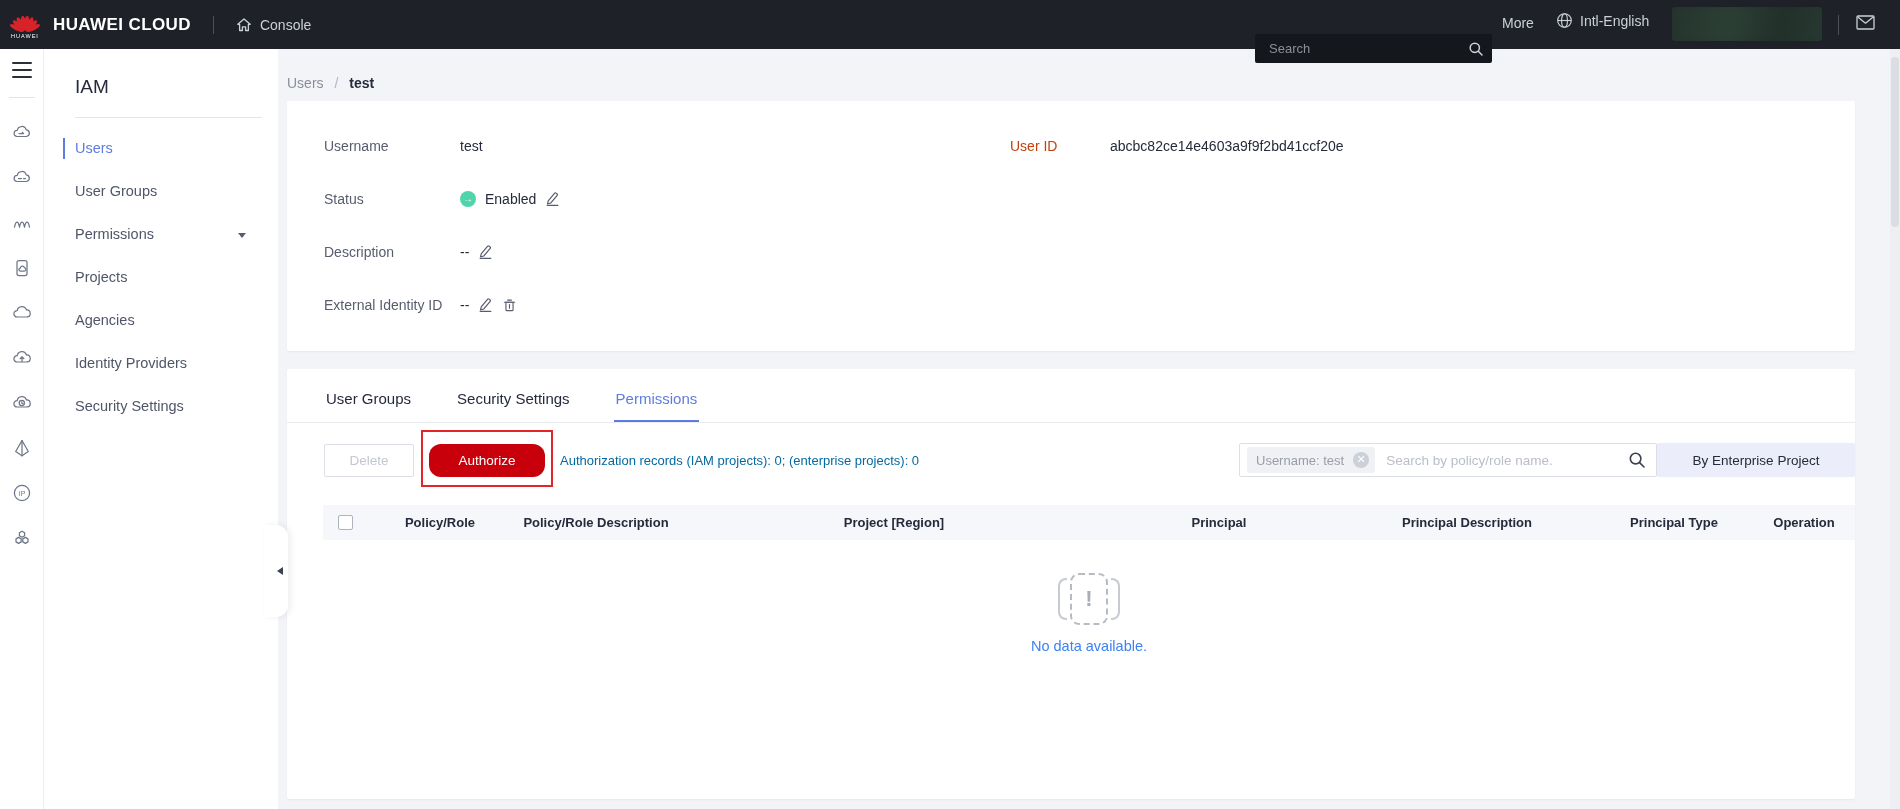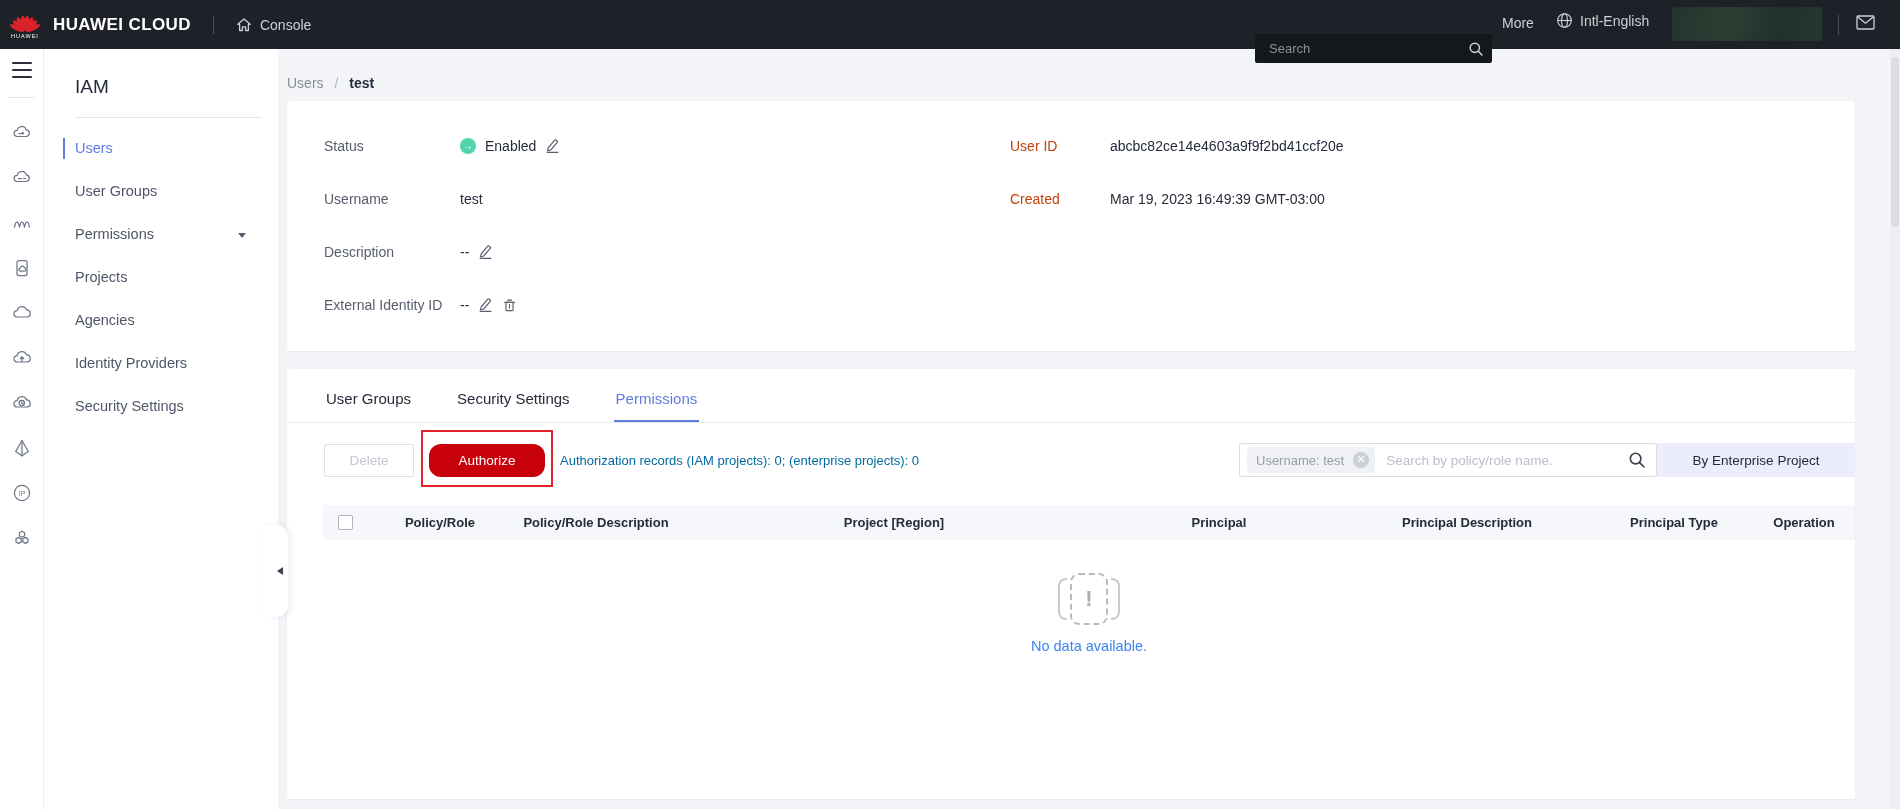--- a/index.html
+++ b/index.html
@@ -264,35 +264,35 @@
   <div class="breadcrumb">
     <span class="bc-parent">Users</span>
     <span class="bc-sep">/</span>
     <span class="bc-current">test</span>
   </div>
 
   <div class="card card1">
     <div class="fields">
       <div>
         <div class="field-row">
+          <span class="f-label">Username</span>
+          <span class="f-value">test</span>
+        </div>
+        <div class="field-row">
           <span class="f-label">Status</span>
           <span class="f-value">
             <span class="status-dot">→</span>
             <span>Enabled</span>
             <span class="icon-btn">
               <svg width="15" height="16" viewBox="0 0 15 16">
                   <path d="M3.2 9.9 L9.7 2.2 a1 1 0 0 1 1.4 -.1 l1 .9 a1 1 0 0 1 .1 1.4 L5.8 12 l-3.2 .8 z"></path>
                   <line x1="2.2" y1="14.4" x2="12.8" y2="14.4"></line>
                 </svg>
             </span>
           </span>
-        </div>
-        <div class="field-row">
-          <span class="f-label">Username</span>
-          <span class="f-value">test</span>
         </div>
         <div class="field-row">
           <span class="f-label">Description</span>
           <span class="f-value">
             <span>--</span>
             <span class="icon-btn">
               <svg width="15" height="16" viewBox="0 0 15 16">
                   <path d="M3.2 9.9 L9.7 2.2 a1 1 0 0 1 1.4 -.1 l1 .9 a1 1 0 0 1 .1 1.4 L5.8 12 l-3.2 .8 z"></path>
                   <line x1="2.2" y1="14.4" x2="12.8" y2="14.4"></line>
                 </svg>
@@ -318,24 +318,20 @@
                 </svg>
             </span>
           </span>
         </div>
       </div>
       <div>
         <div class="field-row">
           <span class="f-label-r">User ID</span>
           <span class="f-value">abcbc82ce14e4603a9f9f2bd41ccf20e</span>
         </div>
-        <div class="field-row">
-          <span class="f-label-r">Created</span>
-          <span class="f-value">Mar 19, 2023 16:49:39 GMT-03:00</span>
-        </div>
       </div>
     </div>
   </div>
 
   <div class="card card2">
     <div class="tabs">
       <div class="tab">User Groups</div>
       <div class="tab">Security Settings</div>
       <div class="tab active">Permissions</div>
     </div>

